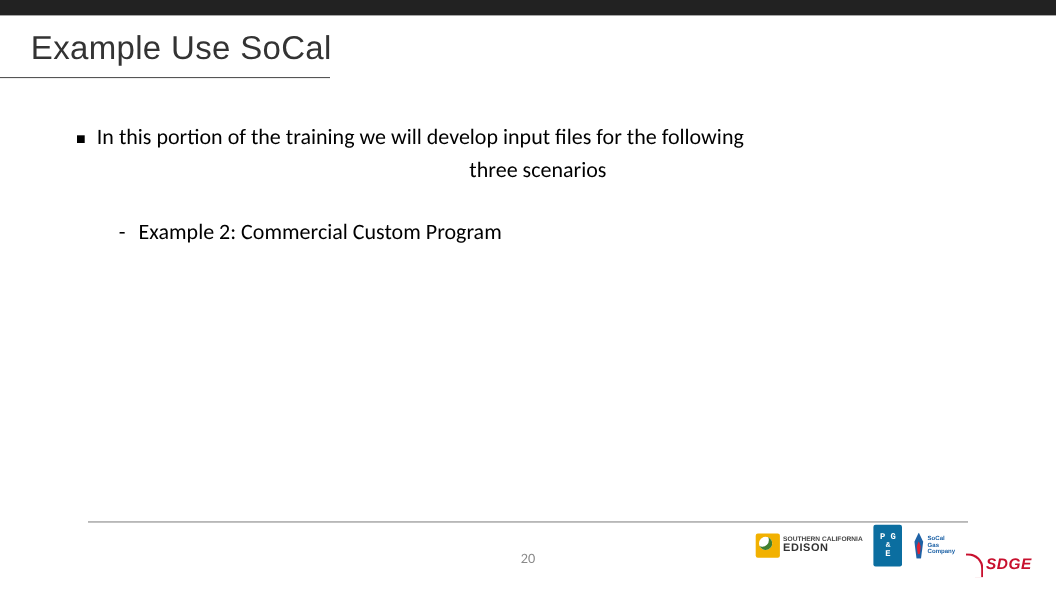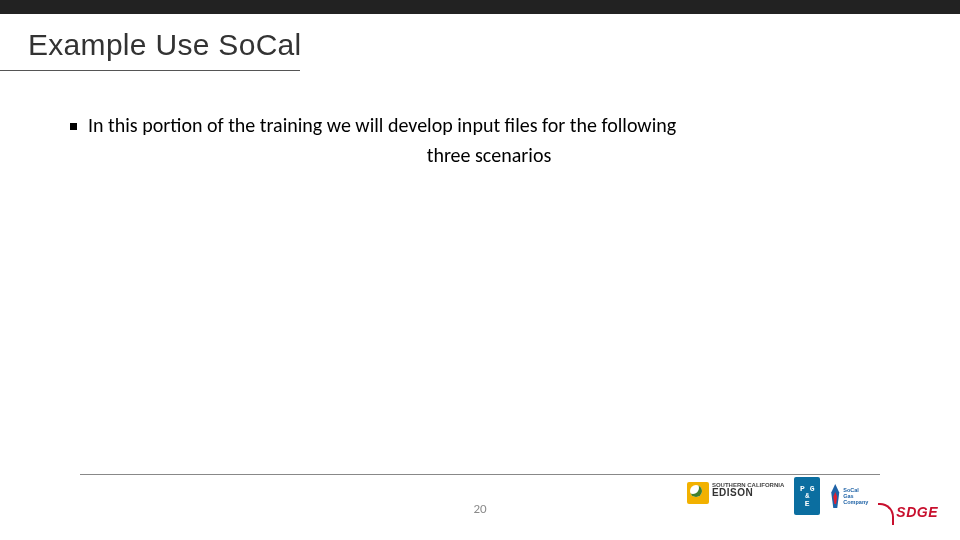--- a/index.html
+++ b/index.html
@@ -107,21 +107,21 @@
     position: absolute;
     bottom: 14px;
     right: 22px;
     display: flex;
     align-items: center;
     gap: 10px;
   }
   .logo {
     height: 28px;
     display: flex;
-    align-items: flex-start;
+    align-items: center;
     font-size: 8px;
     font-weight: bold;
     font-family: Arial, sans-serif;
   }
   
   .logo-sce .sun {
     width: 22px; height: 22px; background: #f2b100; margin-right: 3px;
     position: relative; border-radius: 2px;
   }
   .logo-sce .sun::after {
@@ -166,20 +166,23 @@
   <div class="title">Example Use SoCal</div>
   <div class="title-rule"></div>
 
   <div class="content">
     <div class="bullet-line">
       <span>In this portion of the training we will develop input files for the following</span>
     </div>
     <div class="bullet-continue">three scenarios</div>
 
     <div class="sub-list">
+      <div class="sub-item">
+        <span>Example 2: Commercial Custom Program</span>
+      </div>
     </div>
   </div>
 
   <div class="footer-rule"></div>
   <div class="page-number">20</div>
 
   <div class="logos">
     <div class="logo logo-sce">
       <div class="sun"></div>
       <div class="logo-sce-text">

